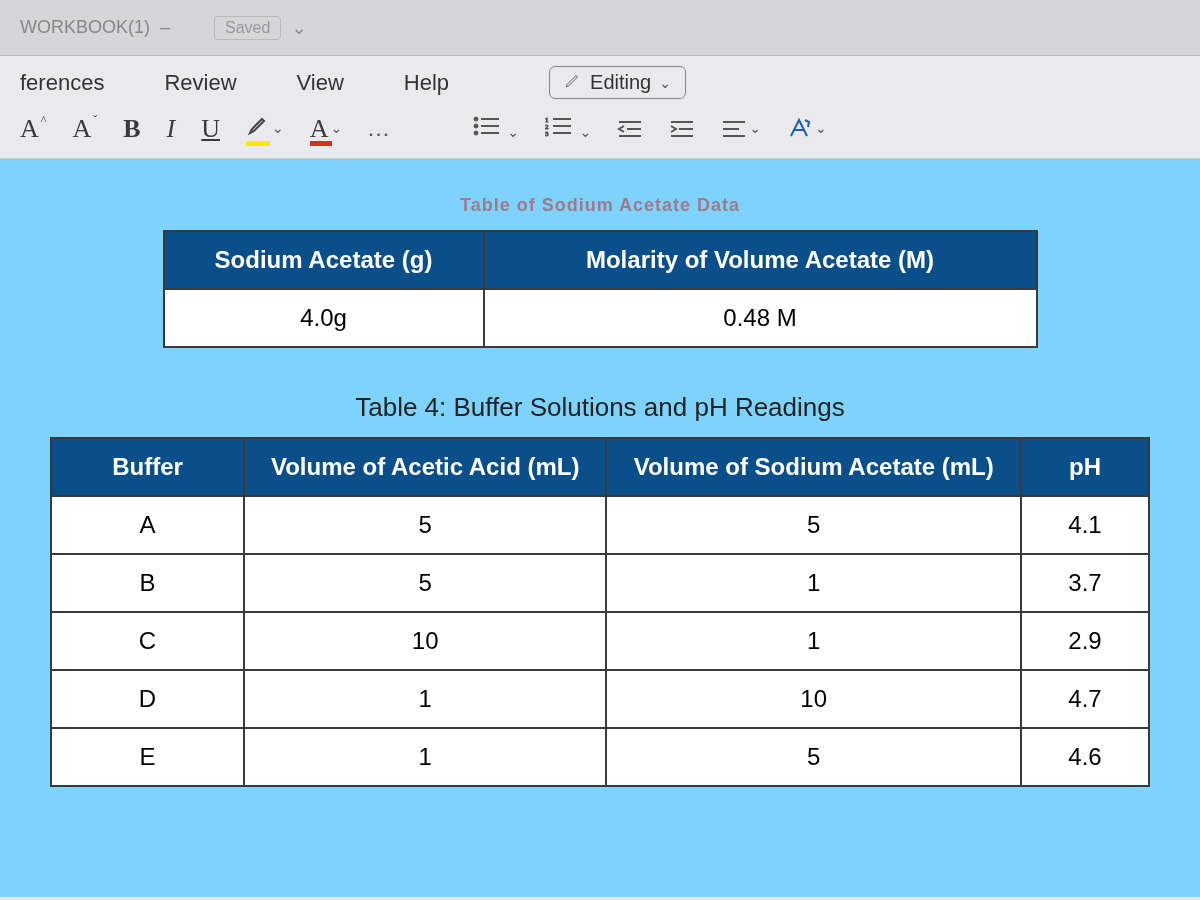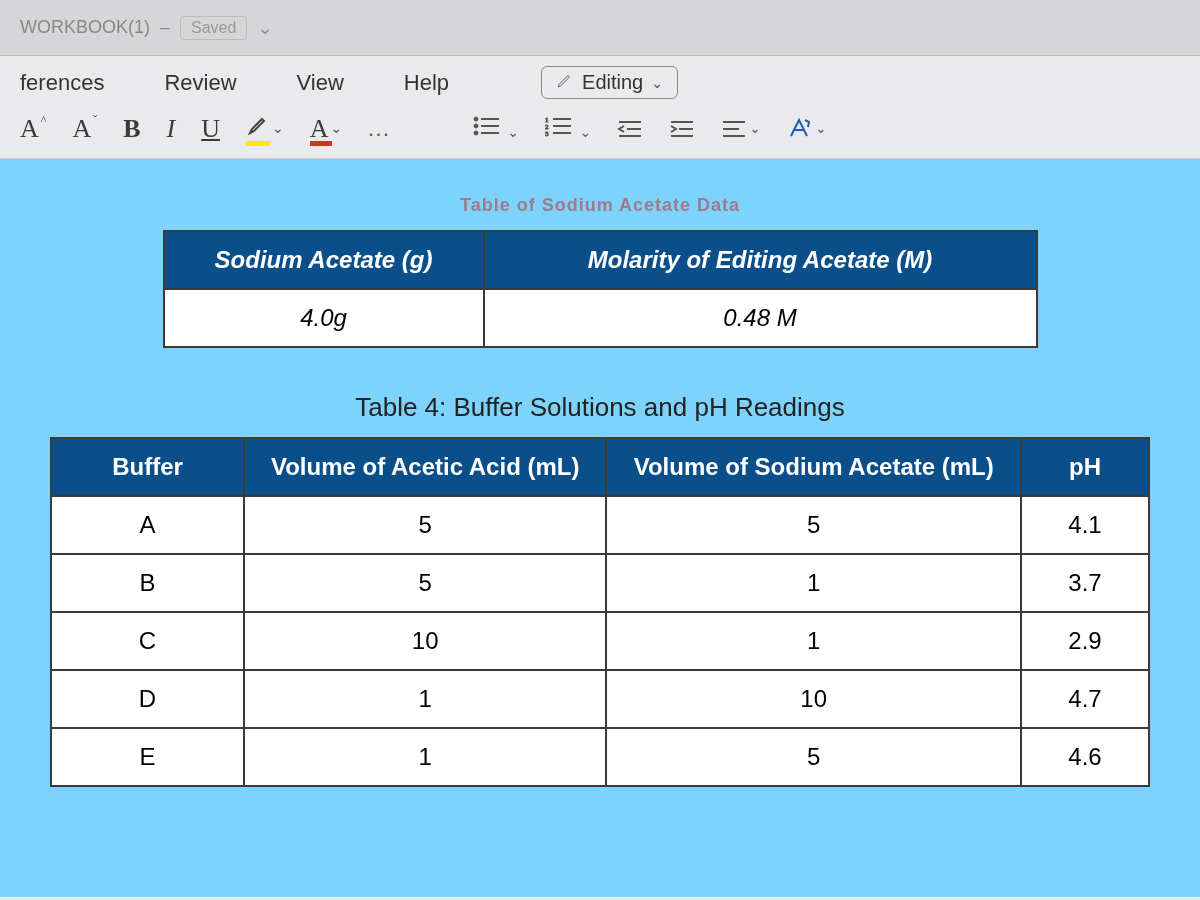--- a/index.html
+++ b/index.html
@@ -28,20 +28,21 @@
     color: #888;
     font-size: 18px;
     flex: 0 0 420px;
   }
   .saved-badge {
     border: 1px solid #bbb;
     border-radius: 4px;
     padding: 2px 10px;
     color: #999;
     font-size: 16px;
+    margin-left: 34px;
   }
   .chev { color:#888; font-size:18px; }
   .searchbox {
     flex: 1;
     display: flex;
     align-items: center;
     background: #fff;
     border: 1px solid #8a8a8e;
     border-radius: 4px;
     height: 32px;
@@ -65,21 +66,21 @@
   .ribbon-tabs .tab { cursor: default; }
   .editing-pill {
     display: flex;
     align-items: center;
     gap: 8px;
     border: 1.5px solid #888;
     border-radius: 6px;
     padding: 4px 14px;
     font-size: 20px;
     color: #333;
-    margin-left: 32px;
+    margin-left: 40px;
   }
   .editing-pill svg { width:18px; height:18px; stroke:#333; fill:none; }
   
   .toolbar {
     display: flex;
     align-items: center;
     gap: 26px;
     padding: 8px 20px 14px 20px;
     border-bottom: 1px solid #ccc;
     background: #eaeaec;
@@ -135,21 +136,21 @@
     padding: 14px 24px;
     font-family: Arial, sans-serif;
     font-size: 24px;
     text-align: center;
   }
   table.data th {
     background: #0b4f8a;
     color: #fff;
     font-weight: bold;
   }
-  .t1 { width: 875px; font-style: italic; }
+  .t1 { width: 875px; }
   .t1 th:first-child { width: 320px; }
   .caption {
     text-align: center;
     font-family: Arial, sans-serif;
     font-size: 26px;
     font-weight: normal;
     margin: 44px 0 14px 0;
     color: #222;
   }
   .t2 { width: 1100px; }
@@ -272,21 +273,21 @@
 </div>
 
 <div class="doc-canvas">
 
   <div class="truncated-caption">Table of Sodium Acetate Data</div>
 
   <table class="data t1">
     <tbody>
         <tr>
       <th>Sodium Acetate (g)</th>
-      <th>Molarity of Editing Acetate (M)</th>
+      <th>Molarity of Volume Acetate (M)</th>
     </tr>
     <tr>
       <td>4.0g</td>
       <td>0.48 M</td>
     </tr>
   </tbody>
     </table>
 
   <div class="caption">Table 4: Buffer Solutions and pH Readings</div>
 

